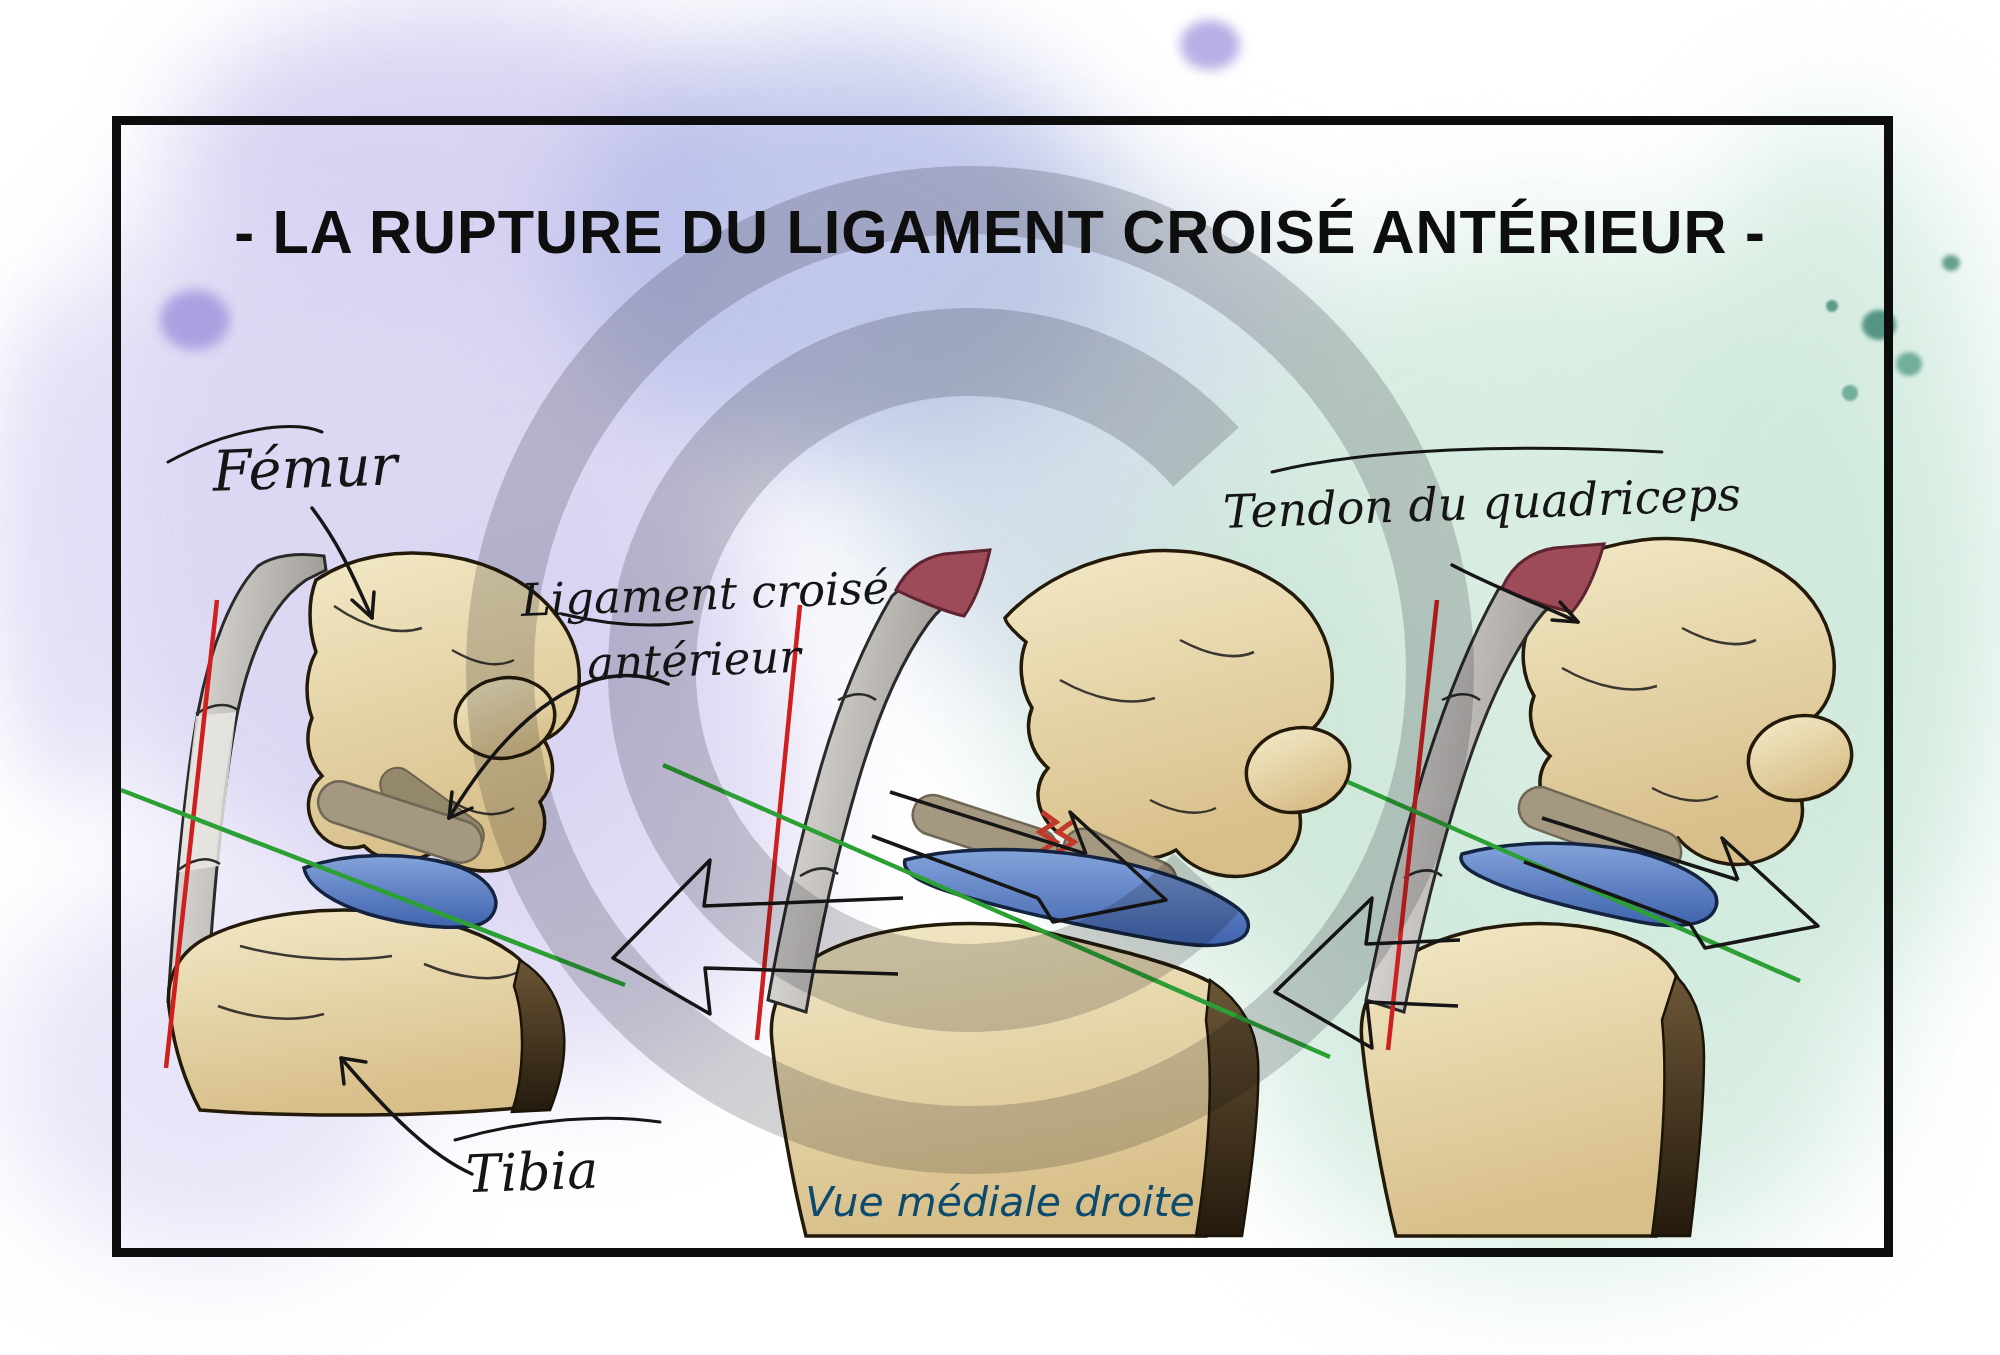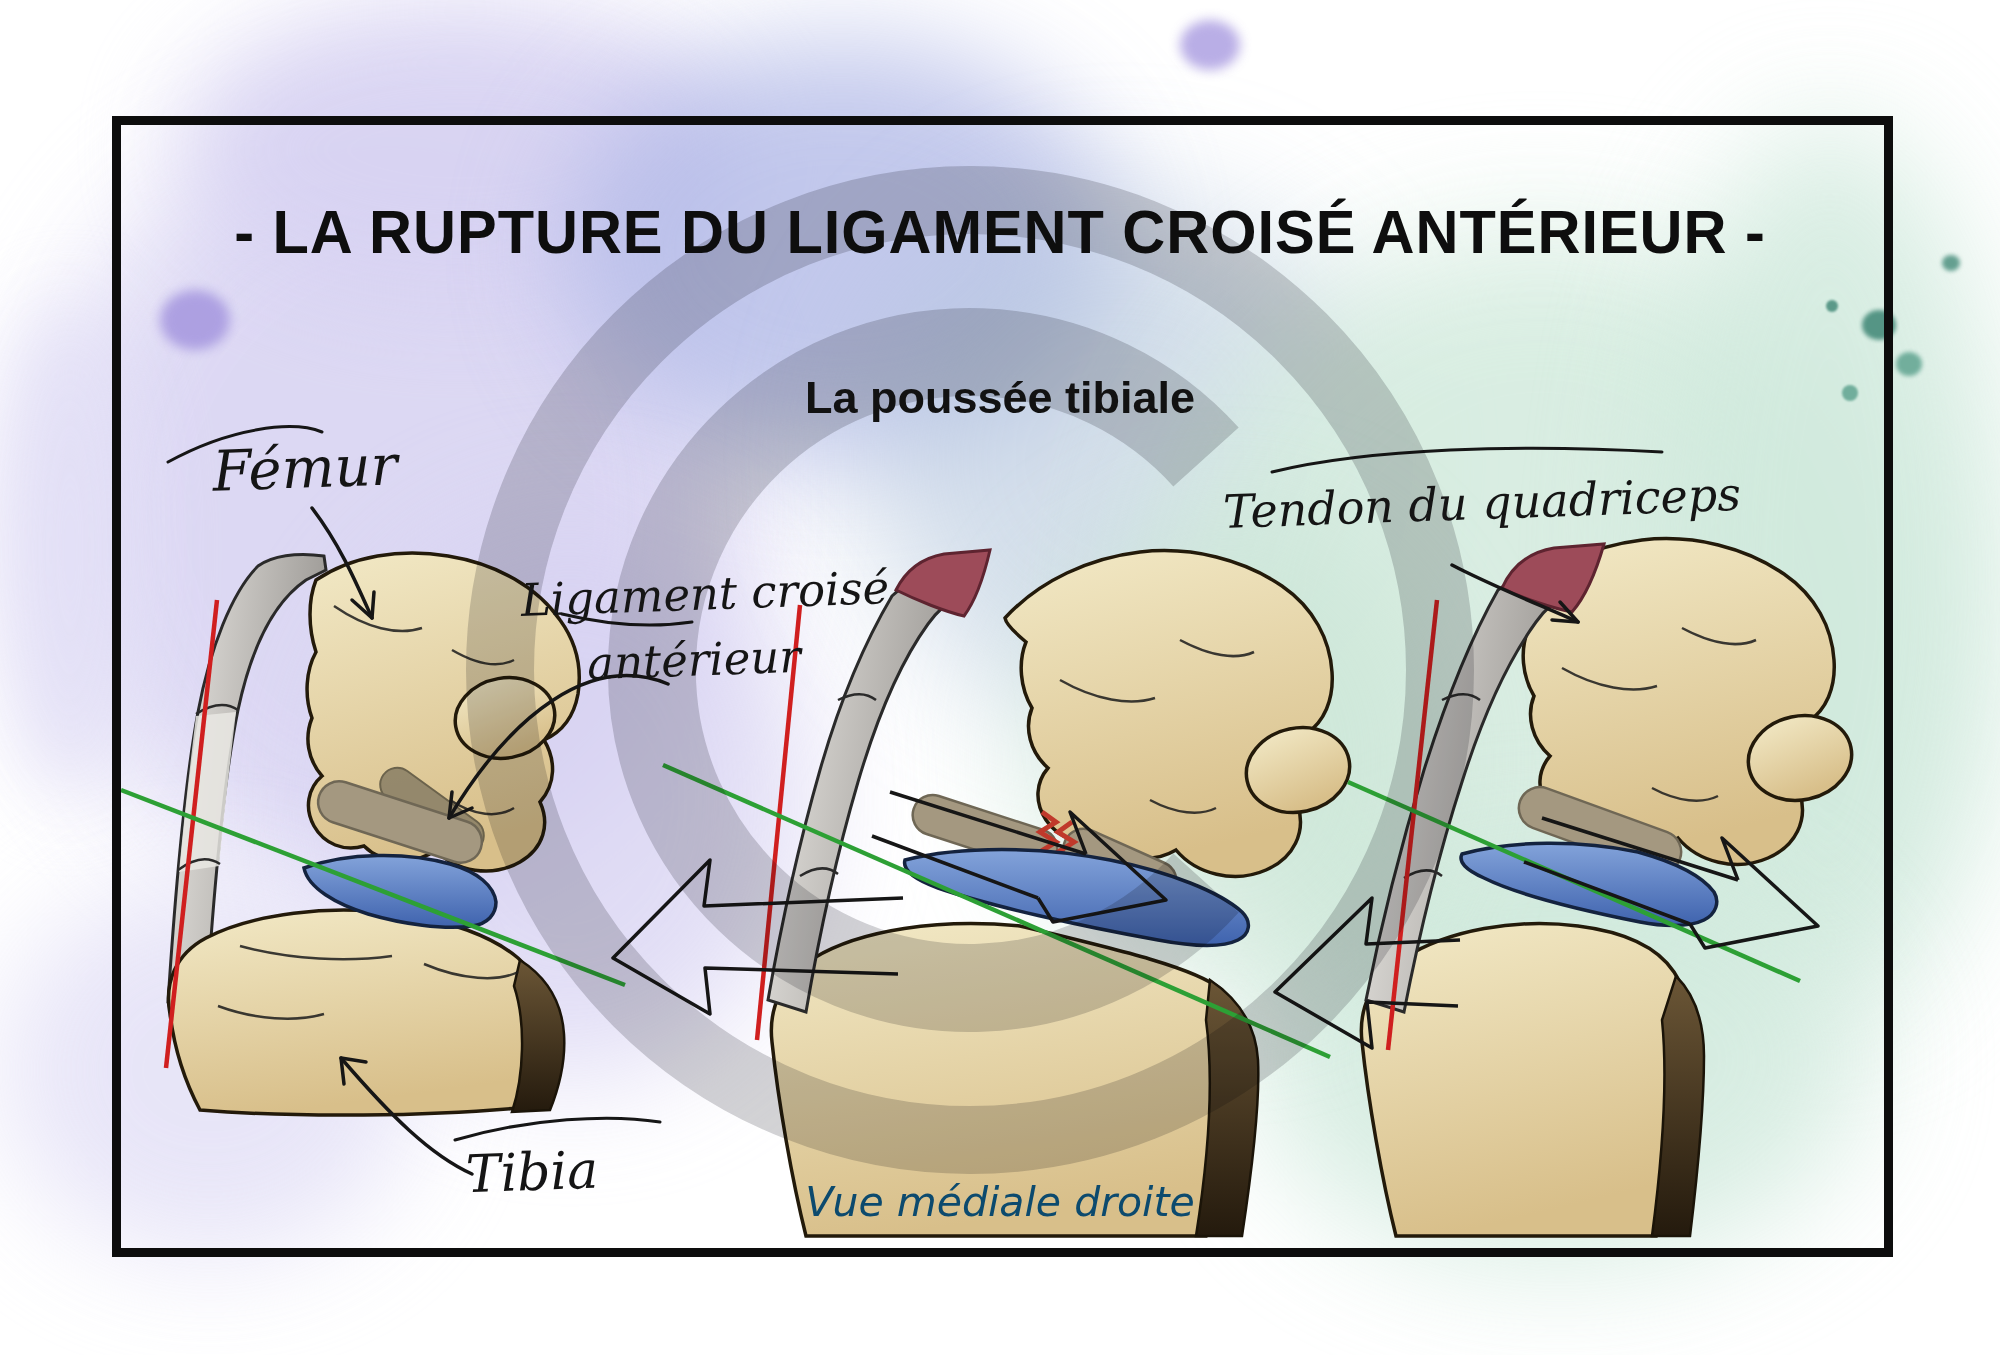--- a/index.html
+++ b/index.html
@@ -183,21 +183,20 @@
   </svg>
 
   <svg class="layer watermark" width="2000" height="1355" viewBox="0 0 2000 1355" aria-label="©">
     <g fill="none" stroke="#6b6b73">
       <circle cx="970" cy="670" r="470" stroke-width="68"></circle>
       <path stroke-width="88" d="M 1206,457 A 318 318 0 1 0 1206,883"></path>
     </g>
   </svg>
 
   <div class="title">- LA RUPTURE DU LIGAMENT CROISÉ ANTÉRIEUR -</div>
-  <div class="subtitle">La poussée tibiale</div>
   <div class="caption">Vue médiale droite</div>
 
   <div class="script-label lbl-femur">Fémur</div>
   <div class="script-label lbl-acl1">Ligament croisé</div>
   <div class="script-label lbl-acl2">antérieur</div>
   <div class="script-label lbl-quad">Tendon du quadriceps</div>
   <div class="script-label lbl-tibia">Tibia</div>
 
   <div class="frame"></div>
 </div>

